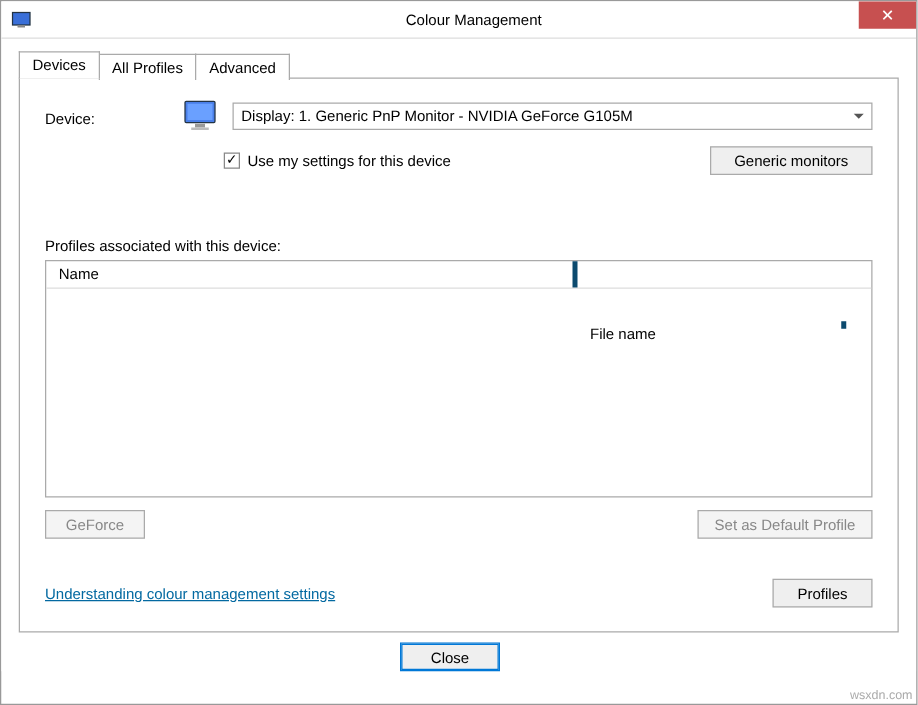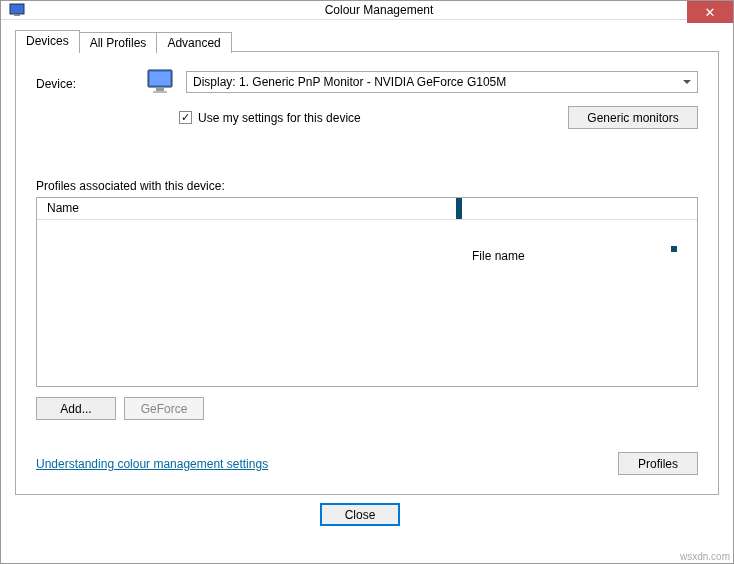--- a/index.html
+++ b/index.html
@@ -9,21 +9,21 @@
     font-size: 12px;
     background: #fff;
     color: #000;
     width: 734px;
     height: 564px;
     overflow: hidden;
     border: 1px solid #999;
   }
   
   .titlebar {
-    height: 19px;
+    height: 30px;
     background: #fff;
     display: flex;
     align-items: center;
     position: relative;
     border-bottom: 1px solid #ddd;
   }
   .titlebar-icon {
     width: 16px; height: 16px;
     margin-left: 8px;
   }
@@ -172,21 +172,21 @@
     height: 190px;
     background: #fff;
   }
   .lv-header {
     display: flex;
     border-bottom: 1px solid #ddd;
     height: 22px;
   }
   .lv-col {
     padding: 3px 10px;
-    border-right: 6px solid #0c4a6e;
+    border-right: 4px solid #0c4a6e;
     font-size: 12px;
   }
   .lv-col.name { flex: 0 0 425px; }
   .lv-col.file { flex: 1; margin-top: 48px; }
   .lv-col.end { flex: 0 0 14px; border-right: none; }
   
   .btnrow {
     display: flex;
     gap: 8px;
     margin-top: 10px;
@@ -280,23 +280,23 @@
 
     <div class="listview">
       <div class="lv-header">
         <div class="lv-col name">Name</div>
         <div class="lv-col file">File name</div>
         <div class="lv-col end"></div>
       </div>
     </div>
 
     <div class="btnrow">
-      <button class="btn btn-small">Add...</button>
       <button class="btn btn-small disabled" disabled="">GeForce</button>
       <div class="spacer"></div>
+      <button class="btn btn-med disabled" disabled="">Set as Default Profile</button>
     </div>
 
     <div class="linkrow">
       <span class="link">Understanding colour management settings</span>
       <button class="btn profiles-btn">Profiles</button>
     </div>
   </div>
 
   <div class="footer">
     <button class="btn">Close</button>

